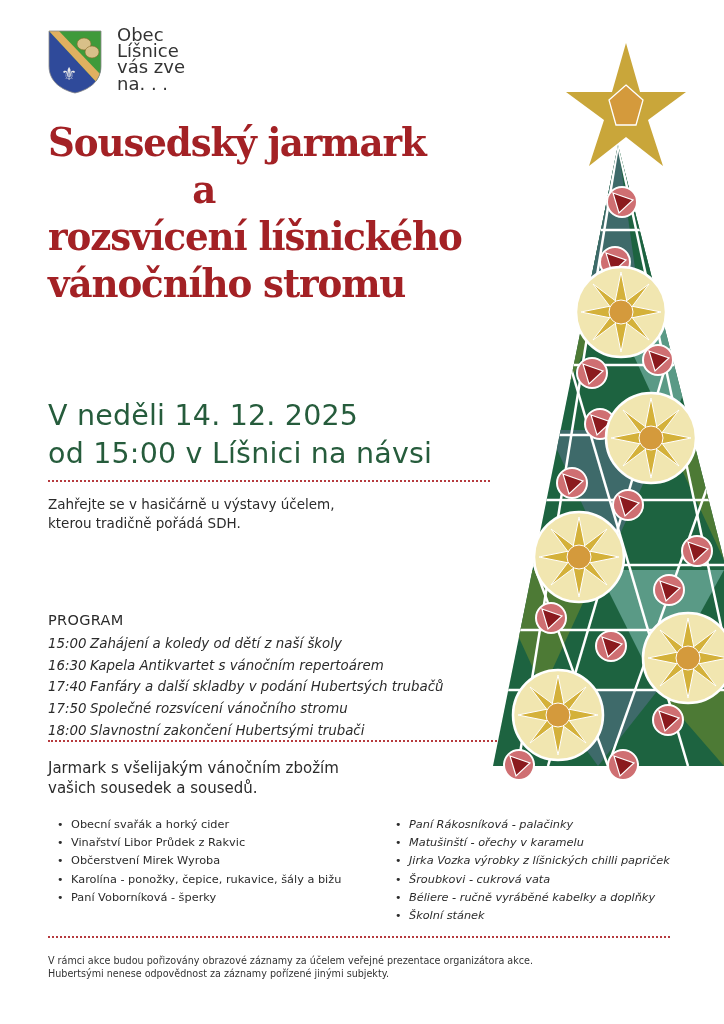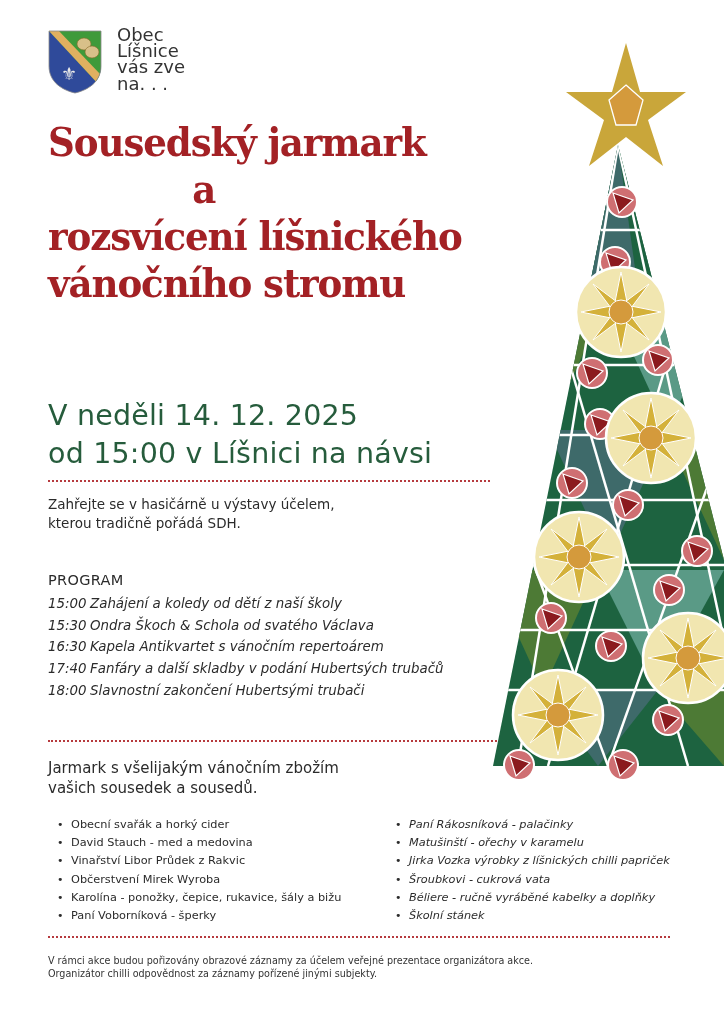--- a/index.html
+++ b/index.html
@@ -25,21 +25,21 @@
 
   .dots { height: 0; border-top: 2px dotted #b63a3e; }
   .d1 { left: 48px; top: 480px; width: 442px; }
   .d2 { left: 48px; top: 740px; width: 460px; }
   .d3 { left: 48px; top: 936px; width: 622px; }
 
   .warm { left: 48px; top: 495px; font-size: 13.5px; line-height: 19px; color: #2b2b2b; }
   .warm div { white-space: nowrap; }
 
   .program { left: 48px; top: 570px; font-size: 13.4px; color: #2b2b2b; }
-  .program .ph { font-size: 14.5px; letter-spacing: 0.3px; line-height: 20px; margin-bottom: 3px; }
+  .program .ph { font-size: 14.5px; letter-spacing: 0.3px; line-height: 20px; margin-bottom: 3px; margin-top: 40px; }
   .program .row { height: 21.7px; line-height: 21.7px; white-space: nowrap; font-style: italic; }
   .program .t { display: inline-block; width: 42px; }
 
   .market { left: 48px; top: 758px; font-size: 15px; line-height: 20px; color: #2b2b2b; }
   .market div { white-space: nowrap; }
 
   .vlist { top: 809px; font-size: 11.3px; color: #2b2b2b; margin: 7px; padding: 0; list-style: none; }
   .vlist li { height: 18.2px; line-height: 18.2px; white-space: nowrap; position: relative; padding-left: 16px; }
   .vlist li::before { content: "\2022"; position: absolute; left: 2px; top: 0; font-size: 11px; }
   .vl1 { left: 48px; }
@@ -93,55 +93,54 @@
 <div class="abs dots d1"></div>
 
 <div class="abs warm">
   <div>Zahřejte se v hasičárně u výstavy účelem,</div>
   <div>kterou tradičně pořádá SDH.</div>
 </div>
 
 <div class="abs program">
   <div class="ph">PROGRAM</div>
   <div class="row"><span class="t">15:00</span><span>Zahájení a koledy od dětí z naší školy</span></div>
-  <div class="row"><span class="t">15:30</span><span>Ondra Škoch &amp; Schola od svatého Václava</span></div>
   <div class="row"><span class="t">16:30</span><span>Kapela Antikvartet s vánočním repertoárem</span></div>
   <div class="row"><span class="t">17:40</span><span>Fanfáry a další skladby v podání Hubertsých trubačů</span></div>
+  <div class="row"><span class="t">17:50</span><span>Společné rozsvícení vánočního stromu</span></div>
   <div class="row"><span class="t">18:00</span><span>Slavnostní zakončení Hubertsými trubači</span></div>
 </div>
 
 <div class="abs dots d2"></div>
 
 <div class="abs market">
   <div>Jarmark s všelijakým vánočním zbožím</div>
   <div>vašich sousedek a sousedů.</div>
 </div>
 
 <ul class="abs vlist vl1">
   <li>Obecní svařák a horký cider</li>
-  <li>David Stauch - med a medovina</li>
   <li>Vinařství Libor Průdek z Rakvic</li>
   <li>Občerstvení Mirek Wyroba</li>
   <li>Karolína - ponožky, čepice, rukavice, šály a bižu</li>
   <li>Paní Voborníková - šperky</li>
 </ul>
 <ul class="abs vlist vl2">
   <li>Paní Rákosníková - palačinky</li>
   <li>Matušinští - ořechy v karamelu</li>
   <li>Jirka Vozka výrobky z líšnických chilli papriček</li>
   <li>Šroubkovi - cukrová vata</li>
   <li>Béliere - ručně vyráběné kabelky a doplňky</li>
   <li>Školní stánek</li>
 </ul>
 
 <div class="abs dots d3"></div>
 
 <div class="abs footer">
   <div>V rámci akce budou pořizovány obrazové záznamy za účelem veřejné prezentace organizátora akce.</div>
-  <div>Organizátor chilli odpovědnost za záznamy pořízené jinými subjekty.</div>
+  <div>Hubertsými nenese odpovědnost za záznamy pořízené jinými subjekty.</div>
 </div>
 
 <div class="abs tree">
   <svg width="236" height="760" viewBox="0 0 236 760">
     <defs>
       <clipPath id="treeclip">
           <polygon points="130,105 5,726 236,726 236,520"></polygon>
         </clipPath>
       <g id="orn">
         <circle r="15" fill="#cf6f72" stroke="#fff" stroke-width="2"></circle>

